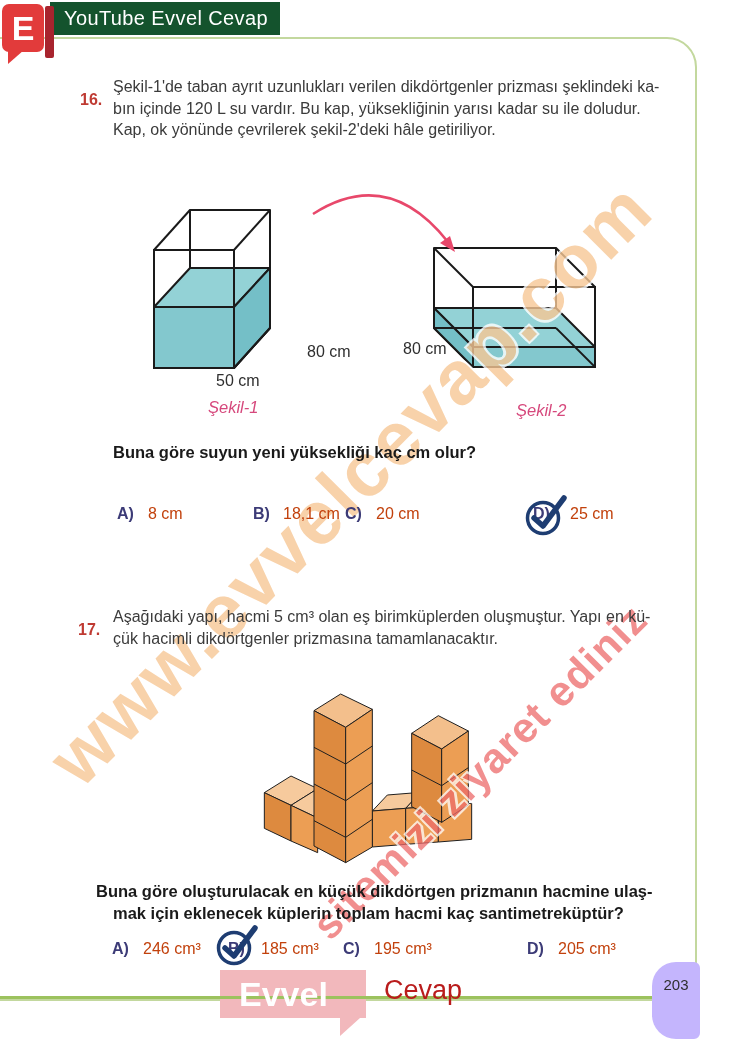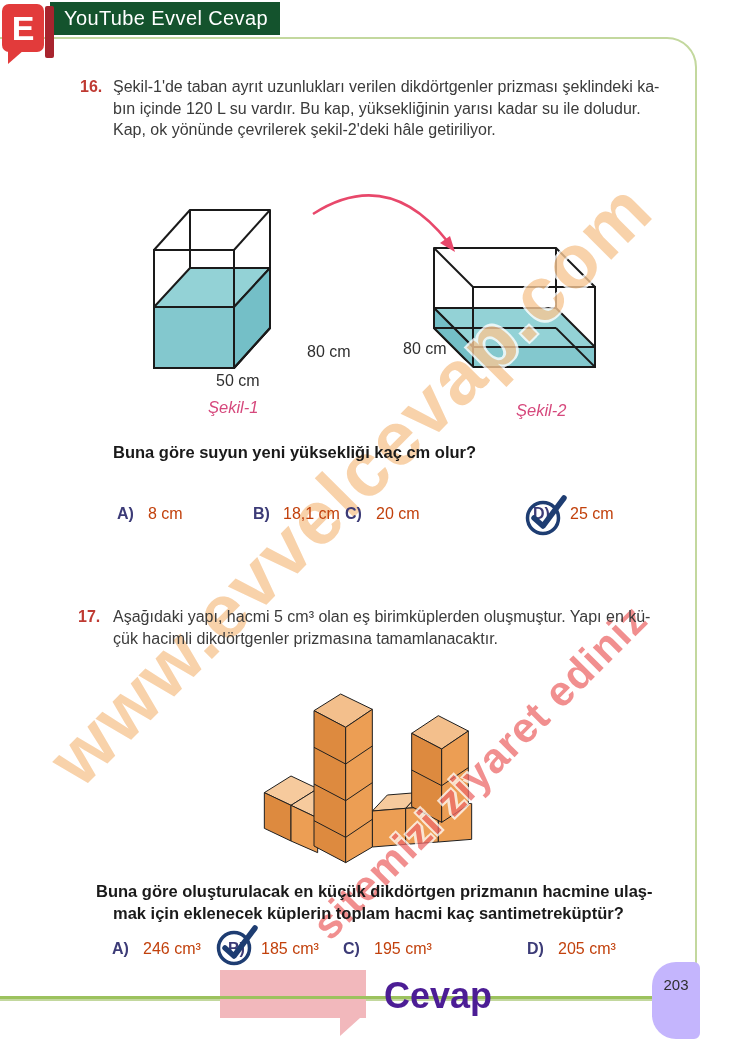--- a/index.html
+++ b/index.html
@@ -23,33 +23,33 @@
               border-radius:24px 6px 6px 24px;z-index:6;text-align:center;
               font-size:15px;color:#2f2f2f;line-height:46px;}
   
   .wm1{left:-100px;top:440px;width:900px;text-align:center;transform:rotate(-45deg);
        font-size:76px;font-weight:bold;color:#f7c795;opacity:.8;letter-spacing:2px;z-index:2;
        text-shadow:-2px -2px 0 #fff,2px -2px 0 #fff,-2px 2px 0 #fff,2px 2px 0 #fff;}
   .wm2{left:160px;top:748px;width:640px;text-align:center;transform:rotate(-45deg);
        font-size:42px;font-weight:bold;color:#ed6a6a;opacity:.75;letter-spacing:1px;z-index:2;
        text-shadow:-2px -2px 0 #fff,2px -2px 0 #fff,-2px 2px 0 #fff,2px 2px 0 #fff;}
   
-  .qnum{font-size:16px;font-weight:bold;color:#bf3a32;z-index:3;}
+  .qnum{font-size:16px;font-weight:bold;color:#bf3a32;z-index:3;margin-top:13px;}
   .qline{font-size:16px;color:#3b3b3b;z-index:3;white-space:nowrap;}
   .stem{font-size:16.5px;font-weight:bold;color:#1a1a1a;z-index:3;white-space:nowrap;}
   .opt-letter{font-size:16px;font-weight:bold;color:#3c3b77;z-index:3;white-space:nowrap;}
   .opt-value{font-size:16px;color:#c2410c;z-index:3;white-space:nowrap;}
   .fig{z-index:1;}
   .check{z-index:4;}
   
   .foot-bubble{left:220px;top:970px;width:146px;height:48px;background:#f2b8bc;z-index:3;}
   .foot-tail{left:340px;top:1018px;width:0;height:0;border-left:20px solid #f2b8bc;border-bottom:18px solid transparent;z-index:3;}
   .foot-line{left:0;top:996px;width:653px;height:2.5px;background:#9cc25e;z-index:4;}
   .brand1{left:239px;top:975px;font-size:34px;font-weight:bold;color:#ffffff;z-index:5;}
-  .brand2{left:384px;top:975px;font-size:36px;font-weight:bold;color:#4c1d95;z-index:5;}
+  .brand2{left:384px;top:975px;font-size:27px;font-weight:normal;color:#b91c1c;z-index:5;}
   svg text{font-family:"Liberation Sans","DejaVu Sans",sans-serif;}
 </style>
 </head>
 <body>
 
 <div class="page">
 
   <div class="abs frame"></div>
   <div class="abs page-badge">203</div>
 
@@ -176,15 +176,16 @@
   <div class="abs opt-letter" style="left:527px;top:940px;">D)</div>
   <div class="abs opt-value" style="left:558px;top:940px;">205 cm³</div>
   <svg class="abs check" style="left:215px;top:922px;" width="48" height="48" viewBox="0 0 48 48">
     <circle cx="19" cy="26" r="15.5" stroke="#1e3d72" stroke-width="3.5" fill="none"></circle>
     <path d="M10 26 L19 34 L40 6" stroke="#1e3d72" stroke-width="5.5" fill="none" stroke-linecap="round" stroke-linejoin="round"></path>
   </svg>
 
   <div class="abs foot-bubble"></div>
   <div class="abs foot-tail"></div>
   <div class="abs foot-line"></div>
+  <div class="abs brand1">Evvel</div>
   <div class="abs brand2">Cevap</div>
 
 </div>
 
 </body></html>

